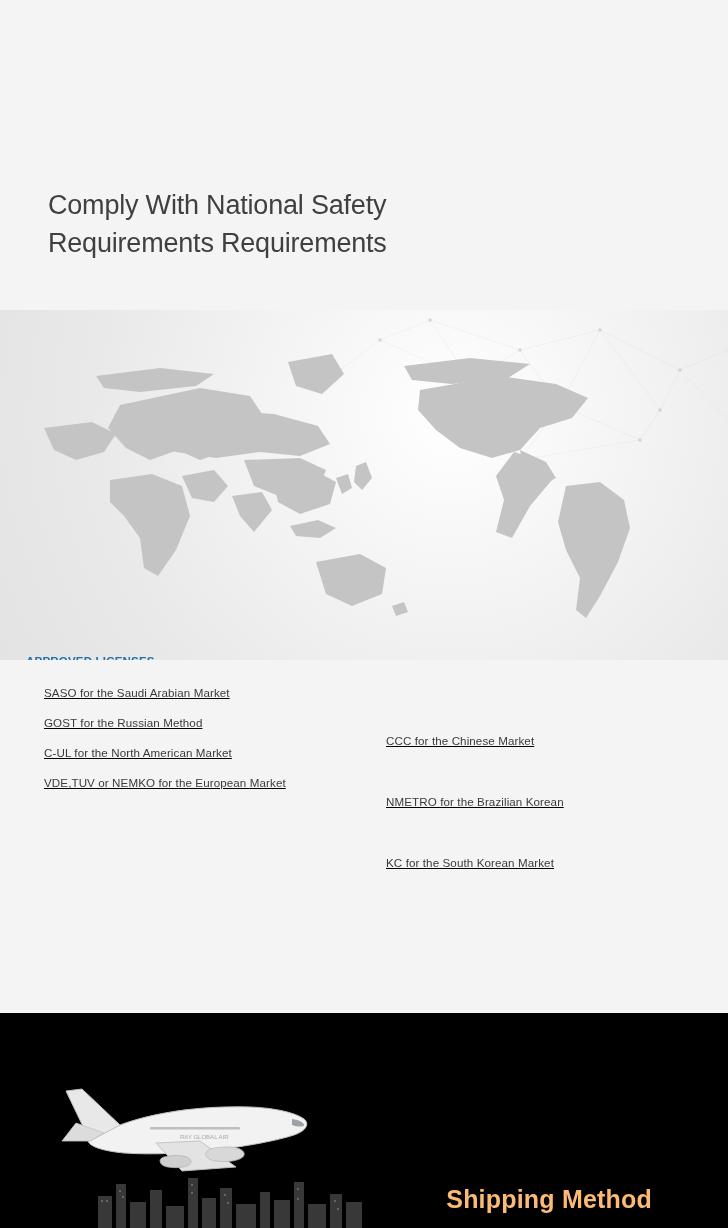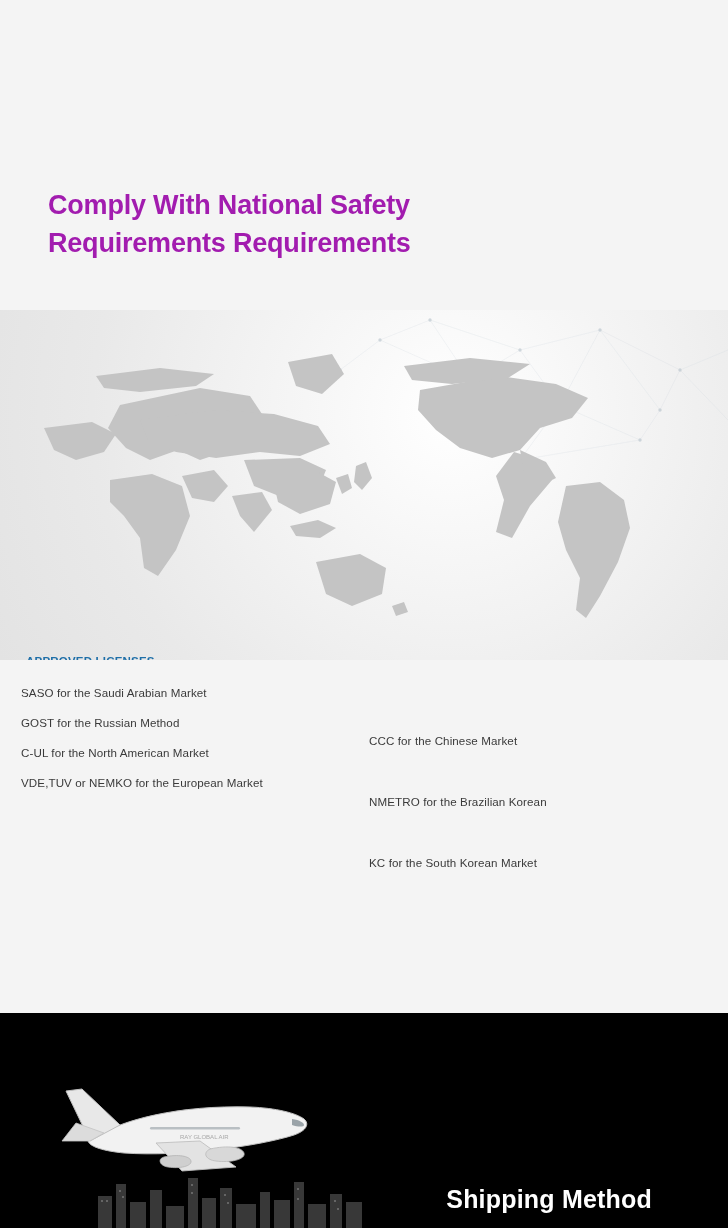--- a/index.html
+++ b/index.html
@@ -12,22 +12,22 @@
     position: relative;
   }
 
   
   .heading-block {
     padding: 186px 0 0 48px;
     height: 310px;
   }
   .heading {
     font-size: 27px;
-    font-weight: bold;
-    color: #a21caf;
+    font-weight: normal;
+    color: #404040;
     line-height: 1.42;
     letter-spacing: -0.2px;
   }
 
   
   .map-panel {
     position: relative;
     width: 728px;
     height: 350px;
     background:
@@ -52,21 +52,22 @@
   .map-svg { position: absolute; left: 0; top: 0; }
 
   
   .list-wrap {
     padding: 26px 0 0 0;
     height: 340px;
     position: relative;
   }
   .lists {
     display: flex;
-    padding-left: 21px;
+    padding-left: 44px;
+    text-decoration: underline;
   }
   .col { width: 348px; }
   .col li {
     list-style: none;
     font-size: 11.6px;
     color: #3a3a3a;
     margin-bottom: 17px;
     letter-spacing: .1px;
   }
   .col.right li { margin-bottom: 17px; margin-top: 48px; }
@@ -76,21 +77,21 @@
     position: absolute;
     left: 0; top: 1013px;
     width: 728px; height: 215px;
     background: #000;
     overflow: hidden;
   }
   .shipping-title {
     position: absolute;
     right: 76px;
     top: 172px;
-    color: #ffffff;
+    color: #fdba74;
     font-size: 25px;
     font-weight: bold;
     letter-spacing: .2px;
   }
   .plane { position: absolute; left: 60px; top: 32px; }
   .skyline { position: absolute; left: 96px; top: 157px; opacity: .75; }
 </style>
 </head>
 <body>
 

